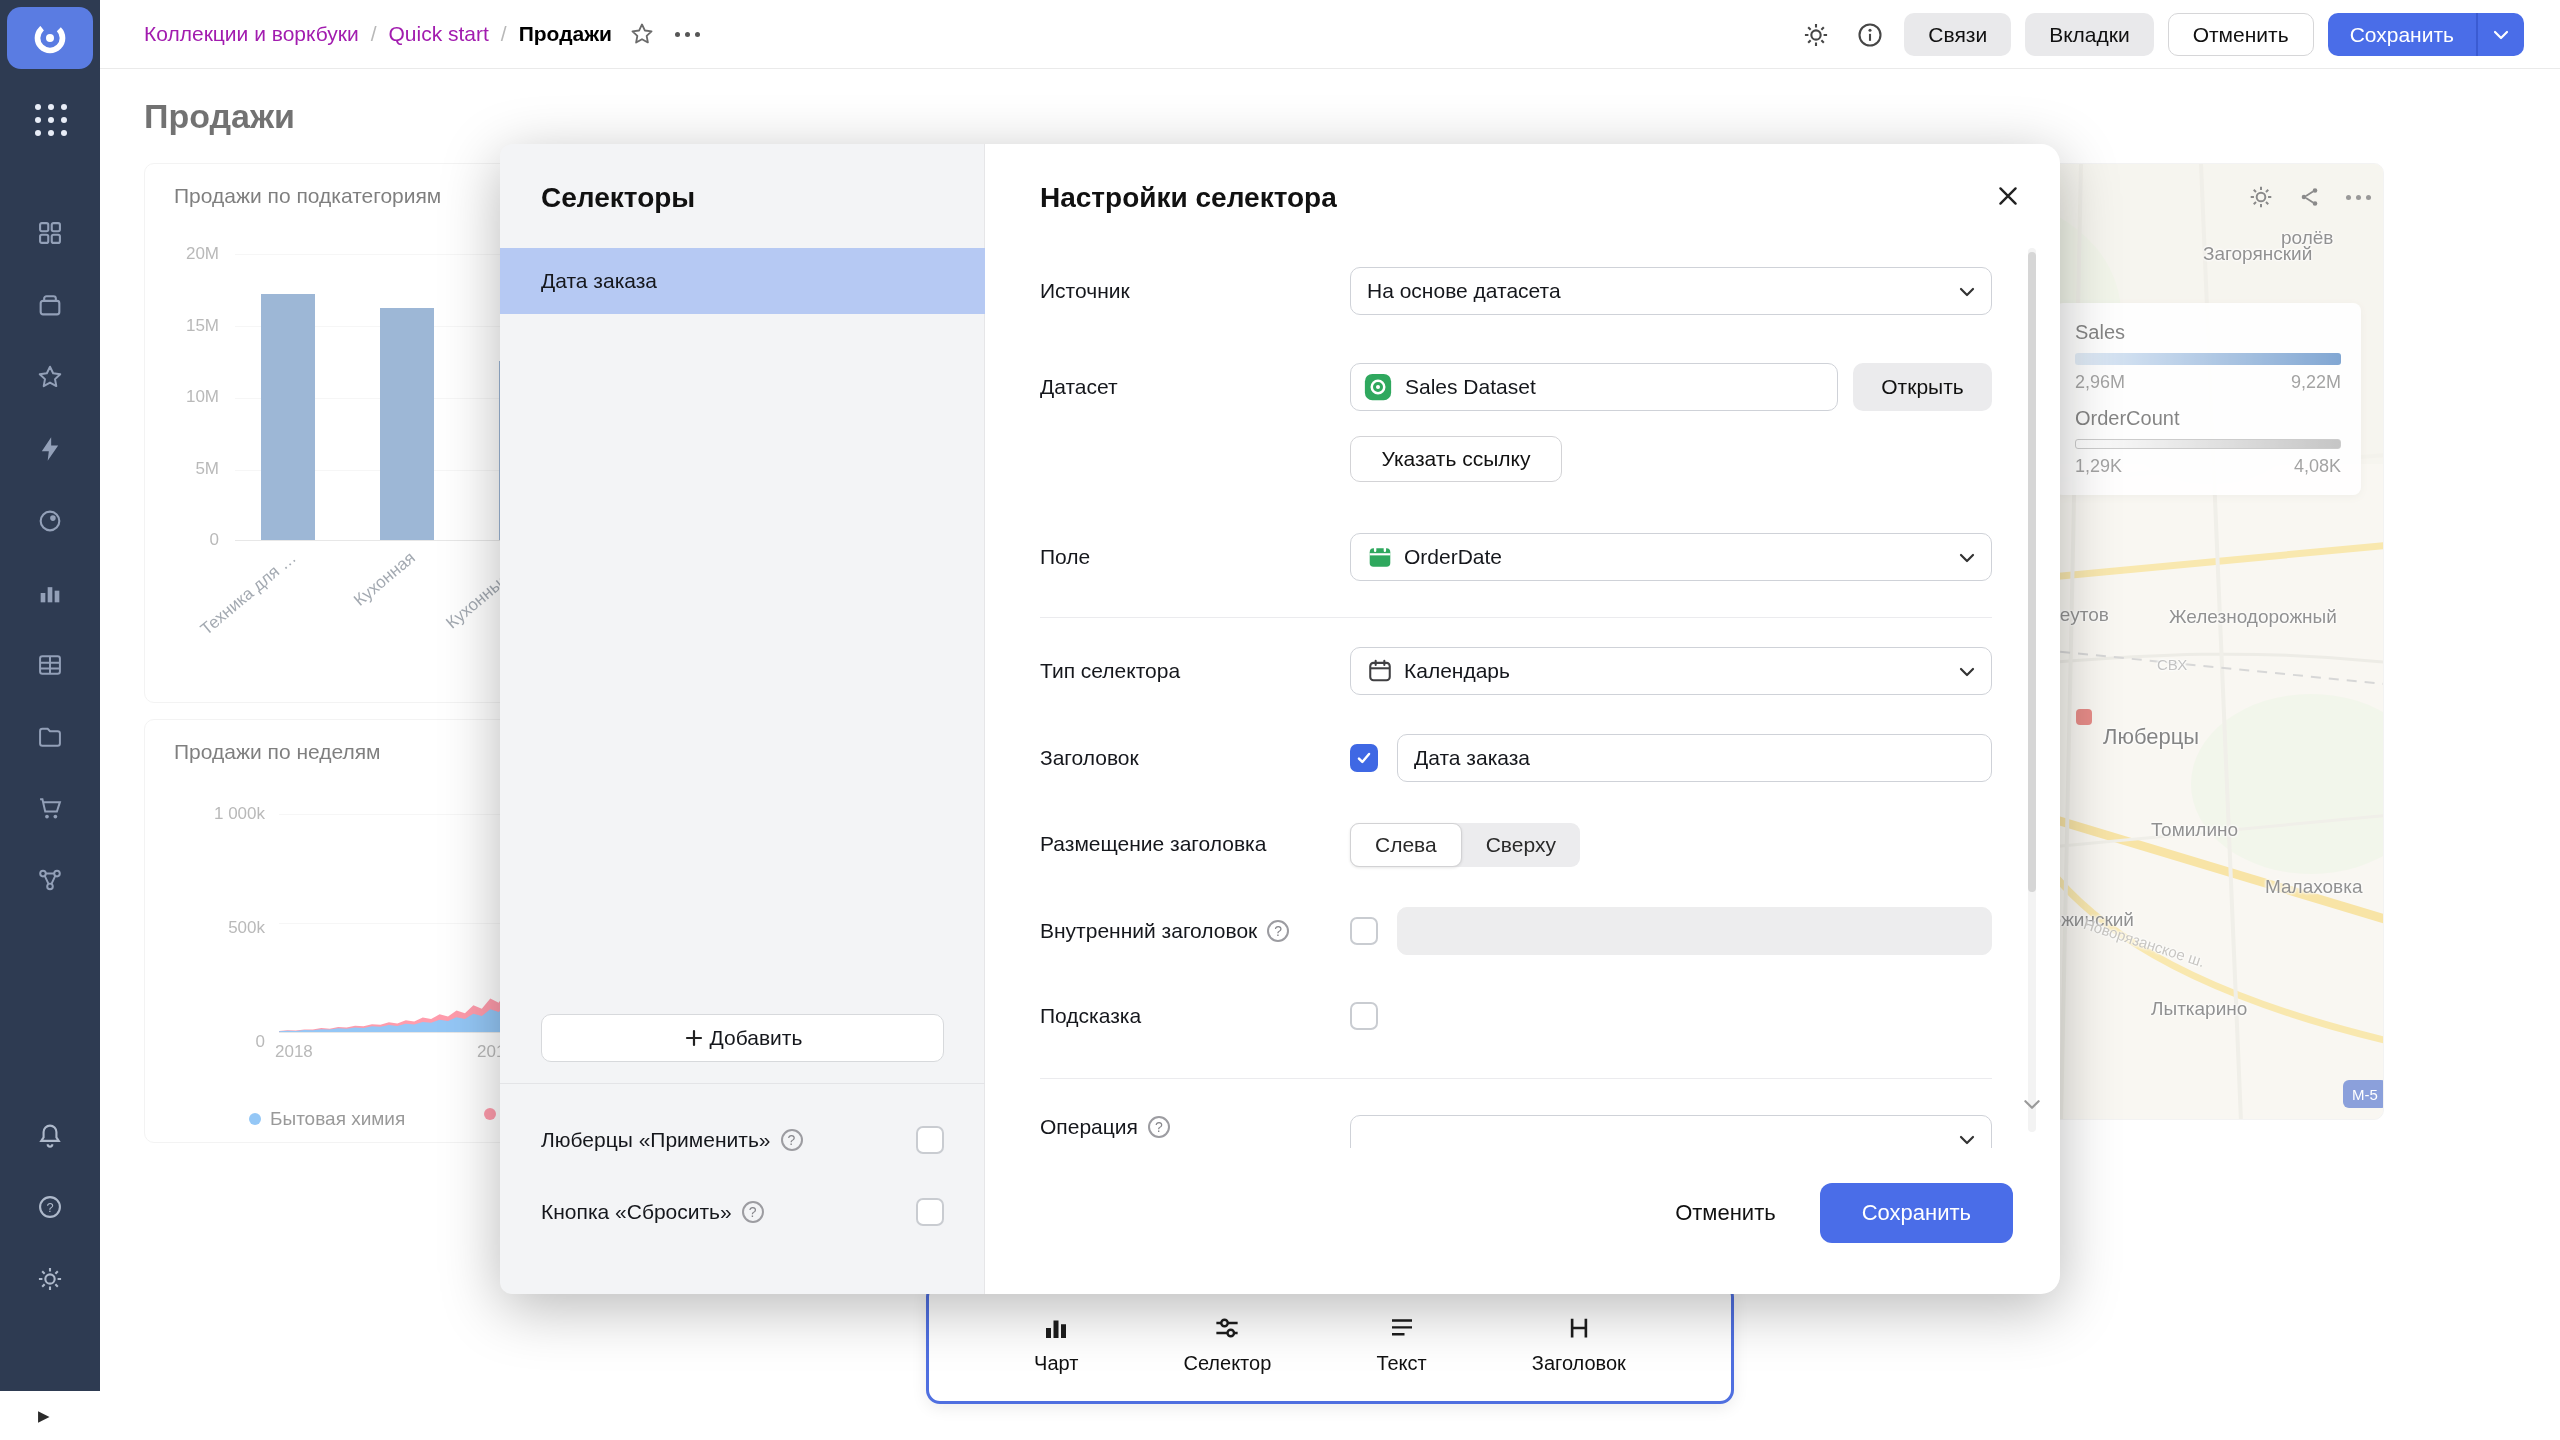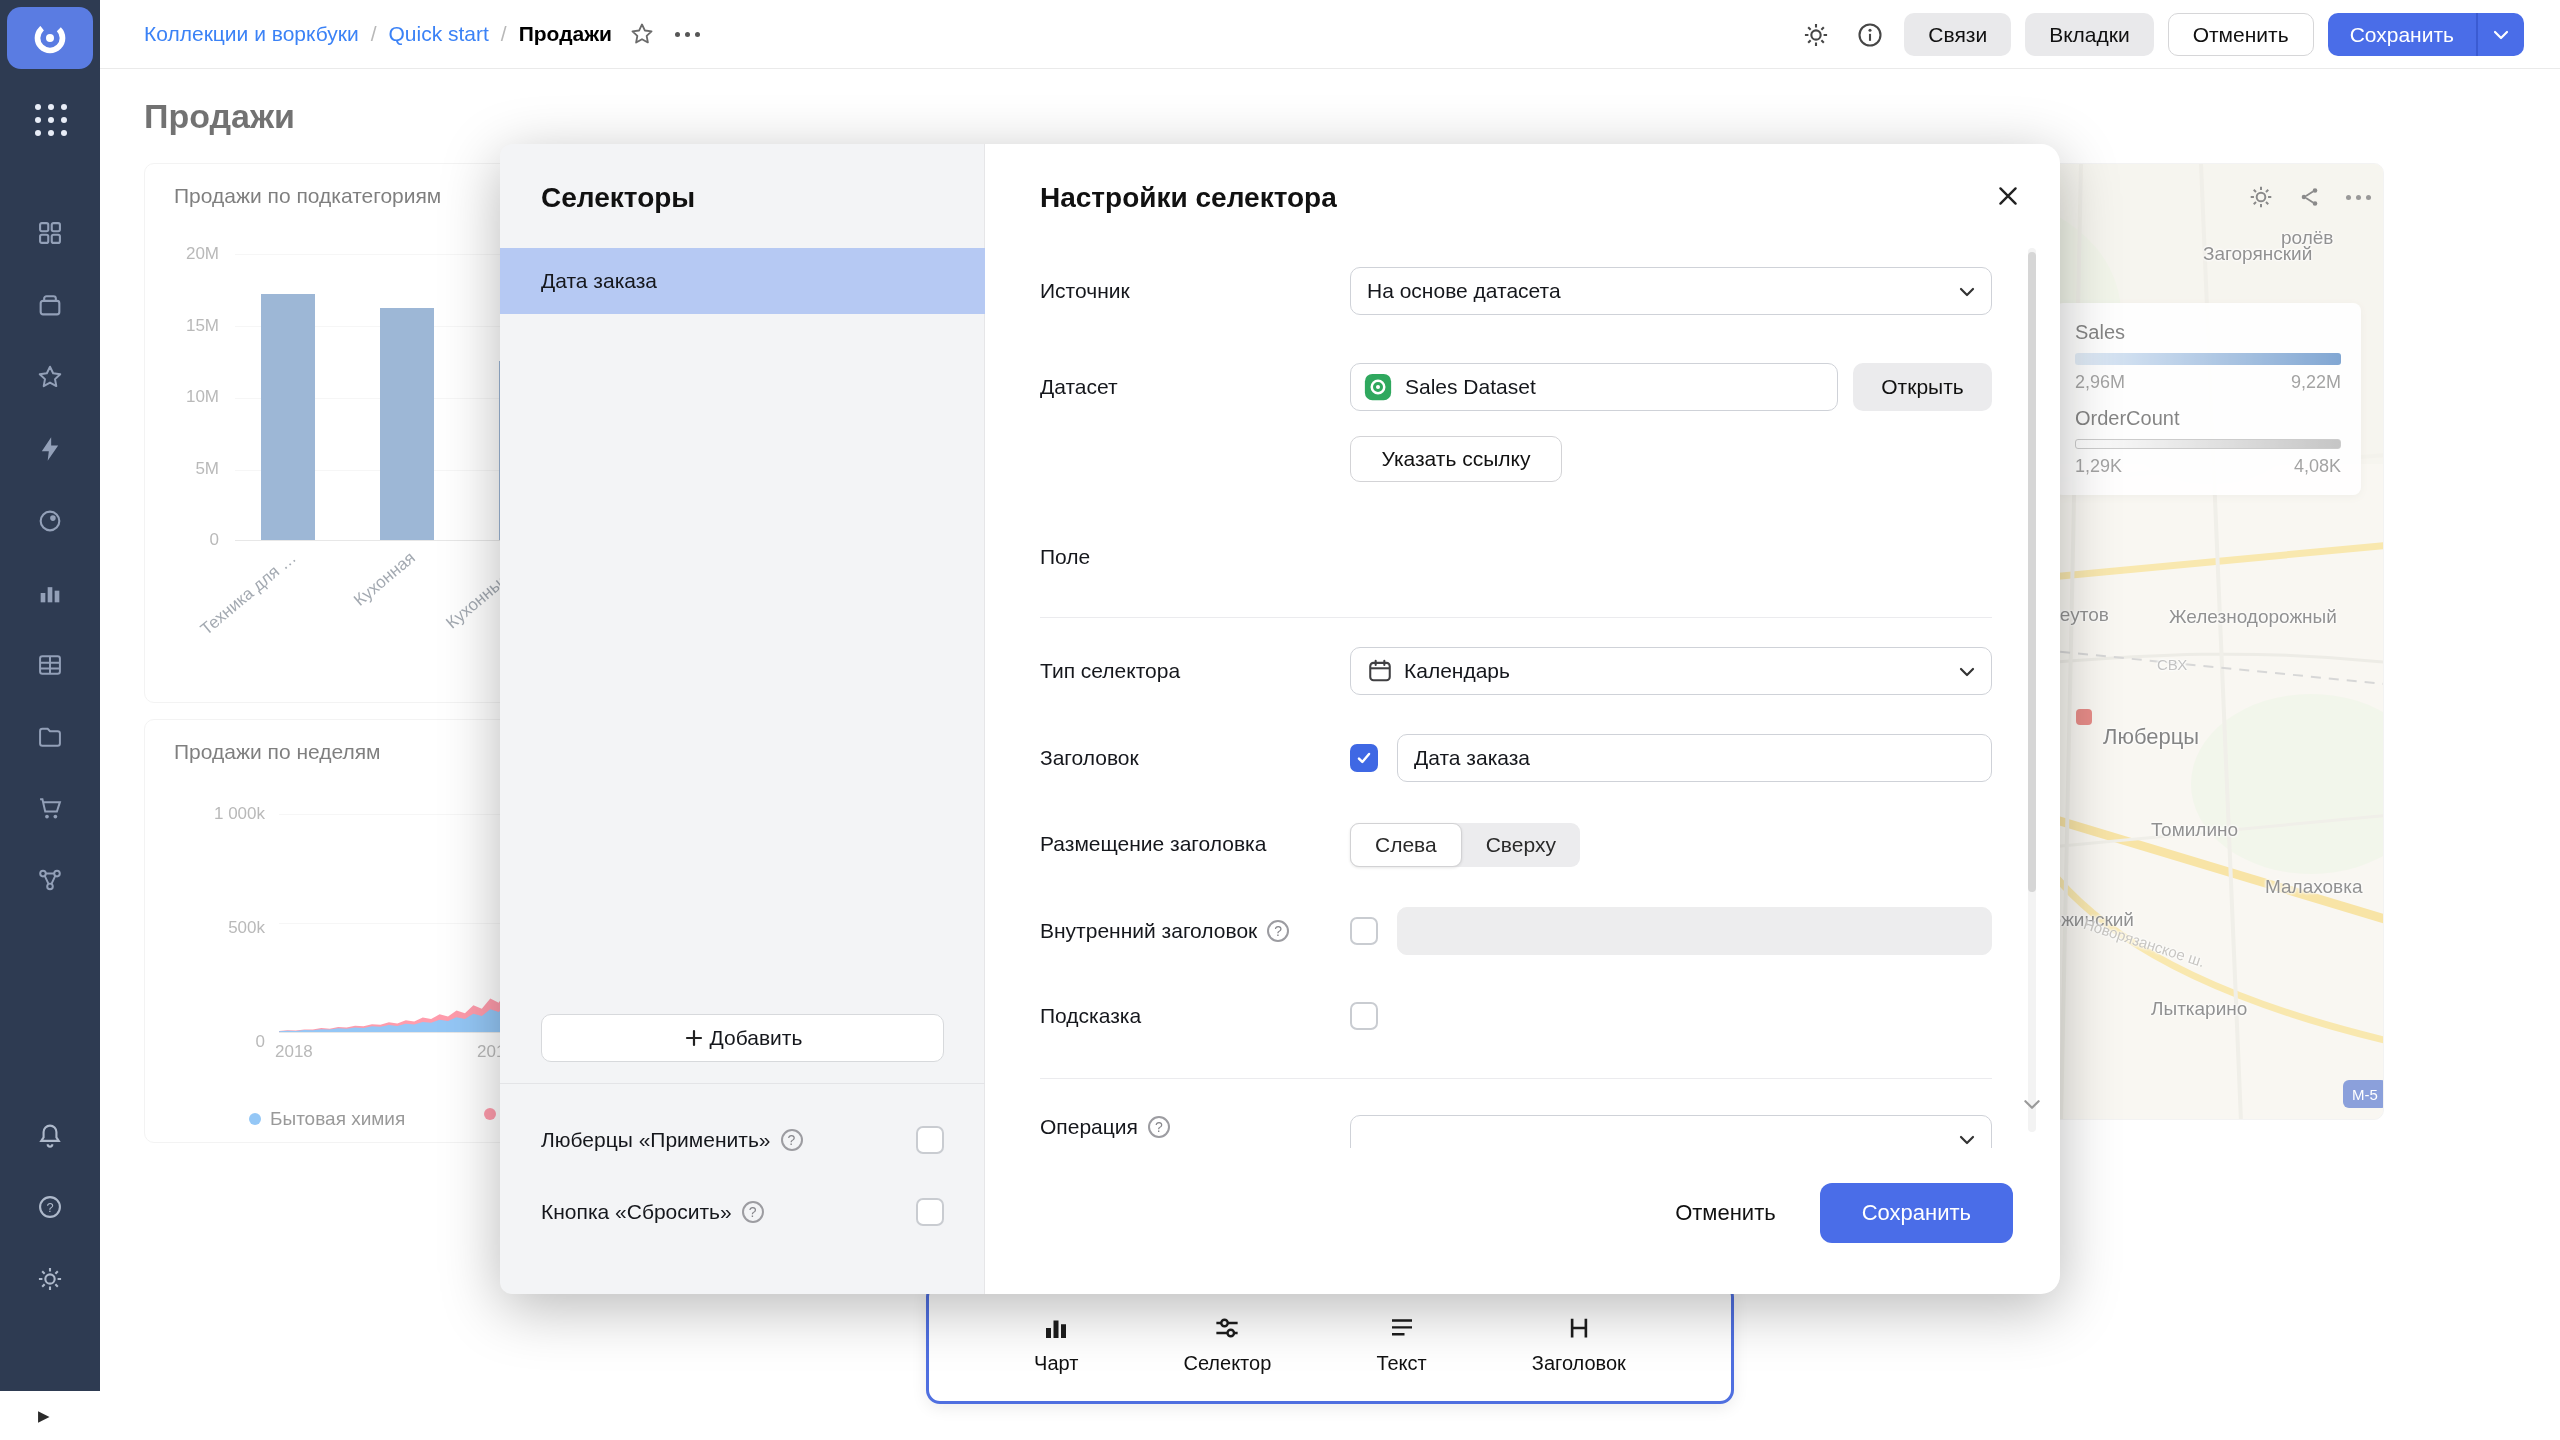--- a/index.html
+++ b/index.html
@@ -14,21 +14,21 @@
   .logo-tile{position:absolute;left:7px;top:7px;width:86px;height:62px;background:#5a7ce2;border-radius:14px;display:flex;align-items:center;justify-content:center;}
   .appgrid{position:absolute;left:35px;top:104px;display:grid;grid-template-columns:repeat(3,6px);grid-gap:7px;}
   .appgrid i{width:6px;height:6px;border-radius:50%;background:#e8edf7;}
   .snav{position:absolute;left:36px;width:28px;height:28px;color:#93a0b8;}
   .snav.bottom{color:#aeb9cb;}
   .snav svg{width:28px;height:28px;display:block;}
 
   
   #header{position:absolute;left:100px;top:0;width:2460px;height:69px;background:#fff;border-bottom:1px solid #eaeaea;z-index:20;display:flex;align-items:center;}
   .crumbs{display:flex;align-items:center;margin-left:44px;font-size:21px;}
-  .crumb{color:#3b82f6;}
+  .crumb{color:#a21caf;}
   .crumb.current{color:#000;font-weight:600;}
   .crumb-sep{color:#b8b8b8;margin:0 12px;}
   .hicon{display:flex;align-items:center;justify-content:center;width:40px;height:40px;}
   .dots3{display:flex;gap:5px;align-items:center;}
   .dots3 i{width:5px;height:5px;border-radius:50%;background:#565656;}
   .hd-right{position:absolute;right:36px;top:13px;height:43px;display:flex;align-items:center;gap:14px;}
   .btn{height:43px;border-radius:10px;display:flex;align-items:center;justify-content:center;font-size:21px;padding:0 24px;color:#111;}
   .btn.gray{background:#e9e9eb;}
   .btn.outline{background:#fff;border:1px solid #d6d6d8;}
   .split-save{height:43px;border-radius:10px;overflow:hidden;display:flex;align-items:stretch;background:#4a6de8;}
@@ -479,20 +479,33 @@
               <rect x="1.5" y="1.5" width="21" height="21" rx="6" fill="#2fa85e"></rect>
               <circle cx="12" cy="12" r="5" fill="none" stroke="#fff" stroke-width="2"></circle>
               <circle cx="12" cy="12" r="1.6" fill="#fff"></circle>
             </svg>
           <span data-interactable="false">Sales Dataset</span>
         </div>
         <div class="gbtn fill" style="left:868px;top:119px;width:139px" data-interactable="true">Открыть</div>
         <div class="gbtn line" style="left:365px;top:192px;width:212px" data-interactable="true">Указать ссылку</div>
 
         <div class="f-label" style="top:299px" data-interactable="false">Поле</div>
+        <div class="sel" style="left:365px;top:289px;width:642px" data-interactable="true">
+          <span class="icn" data-interactable="false">
+              <svg width="26" height="26" viewBox="0 0 24 24">
+                <rect x="2.5" y="4" width="19" height="17" rx="3.5" fill="#2fa85e"></rect>
+                <path d="M7.5 2.2v4M16.5 2.2v4" stroke="#fff" stroke-width="2.2" stroke-linecap="round"></path>
+                <path d="M2.5 9.5h19" stroke="#fff" stroke-width="2"></path>
+              </svg>
+            </span>
+          <span>OrderDate</span>
+          <svg class="chev" width="16" height="10" viewBox="0 0 16 10" data-interactable="false">
+              <polyline points="2,2 8,8 14,2" fill="none" stroke="#333" stroke-width="2.2" stroke-linecap="round" stroke-linejoin="round"></polyline>
+            </svg>
+        </div>
 
         <div class="f-divider" style="top:373px" data-interactable="false"></div>
 
         <div class="f-label" style="top:413px" data-interactable="false">Тип селектора</div>
         <div class="sel" style="left:365px;top:403px;width:642px" data-interactable="true">
           <span class="icn" data-interactable="false">
               <svg width="26" height="26" viewBox="0 0 24 24">
                 <rect x="3" y="4.5" width="18" height="16" rx="3" fill="none" stroke="#3f3f42" stroke-width="1.9"></rect>
                 <path d="M8 2.5v4M16 2.5v4" stroke="#3f3f42" stroke-width="1.9" stroke-linecap="round"></path>
                 <path d="M3 9.5h18" stroke="#3f3f42" stroke-width="1.9"></path>

